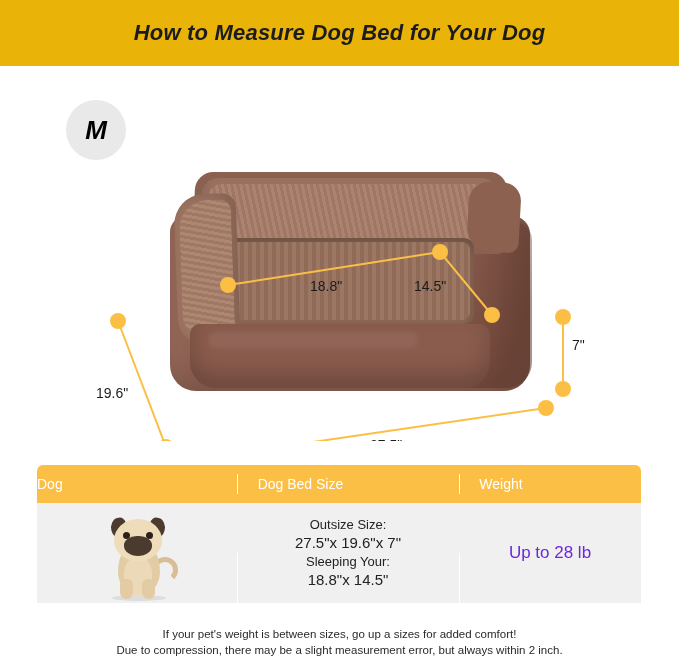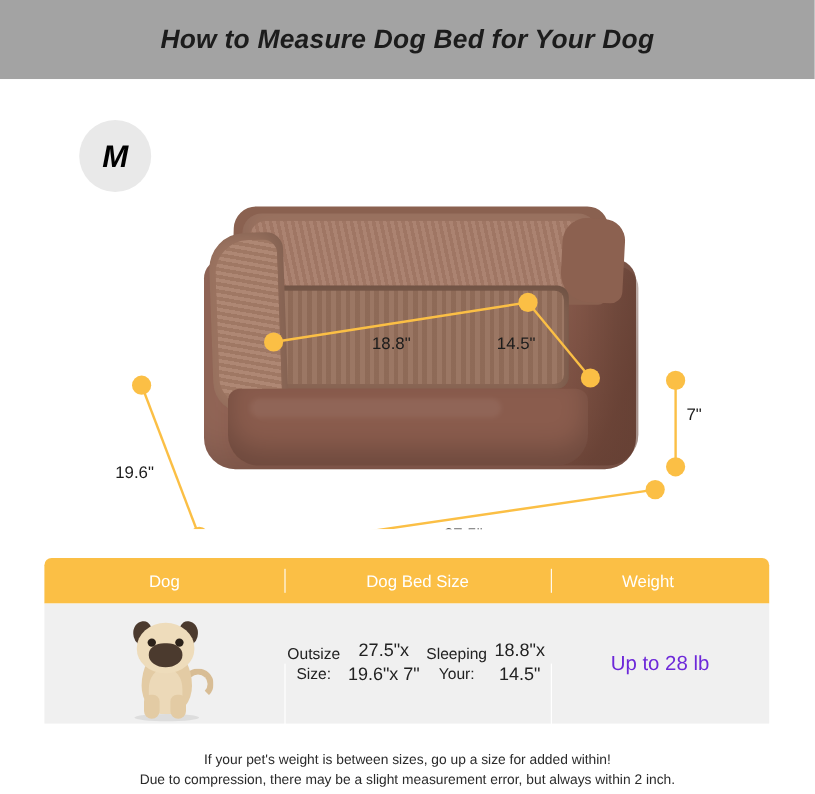--- a/index.html
+++ b/index.html
@@ -20,21 +20,21 @@
     background: #ffffff;
   }
 
   
   .header {
     position: absolute;
     left: 0;
     top: 0;
     width: 679px;
     height: 66px;
-    background: #a3a3a3;
+    background: #eab308;
   }
   .header-title {
     position: absolute;
     left: 0;
     top: 0;
     width: 679px;
     height: 66px;
     line-height: 66px;
     text-align: center;
     font-size: 22px;
@@ -254,27 +254,26 @@
     width: 604px;
     height: 38px;
     background: #fbbf45;
     border-radius: 6px 6px 0 0;
     display: flex;
     align-items: center;
   }
   .th {
     font-size: 14px;
     color: #ffffff;
-    text-align: center;
     line-height: 38px;
     height: 38px;
     position: relative;
   }
   .th-dog { width: 200px; }
-  .th-size { width: 222px; }
+  .th-size { width: 222px; padding-left: 21px; }
   .th-weight { width: 162px; }
   .th-div {
     position: absolute;
     top: 9px;
     width: 1px;
     height: 20px;
     background: #ffffff;
     opacity: 0.9;
   }
   .th-div-1 { left: 200px; }
@@ -289,20 +288,21 @@
     background: #f0f0f0;
     display: flex;
     align-items: center;
   }
   .td {
     height: 100px;
     position: relative;
     display: flex;
     align-items: center;
     justify-content: center;
+    flex-direction: column;
   }
   .td-dog { width: 200px; }
   .td-size { width: 222px; }
   .td-weight { width: 182px; }
   .td-div {
     position: absolute;
     top: 50px;
     width: 1px;
     height: 78px;
     background: #ffffff;
@@ -558,17 +558,17 @@
         </div>
 
         <div class="td-div td-div-1"></div>
         <div class="td-div td-div-2"></div>
       </div>
 
     </div>
   </div>
 
   <div class="footer">
-    <div class="foot-line">If your pet's weight is between sizes, go up a size for added within!</div>
+    <div class="foot-line">If your pet's weight is between sizes, go up a sizes for added comfort!</div>
     <div class="foot-line">Due to compression, there may be a slight measurement error, but always within 2 inch.</div>
   </div>
 
 </div>
 
 </body></html>

